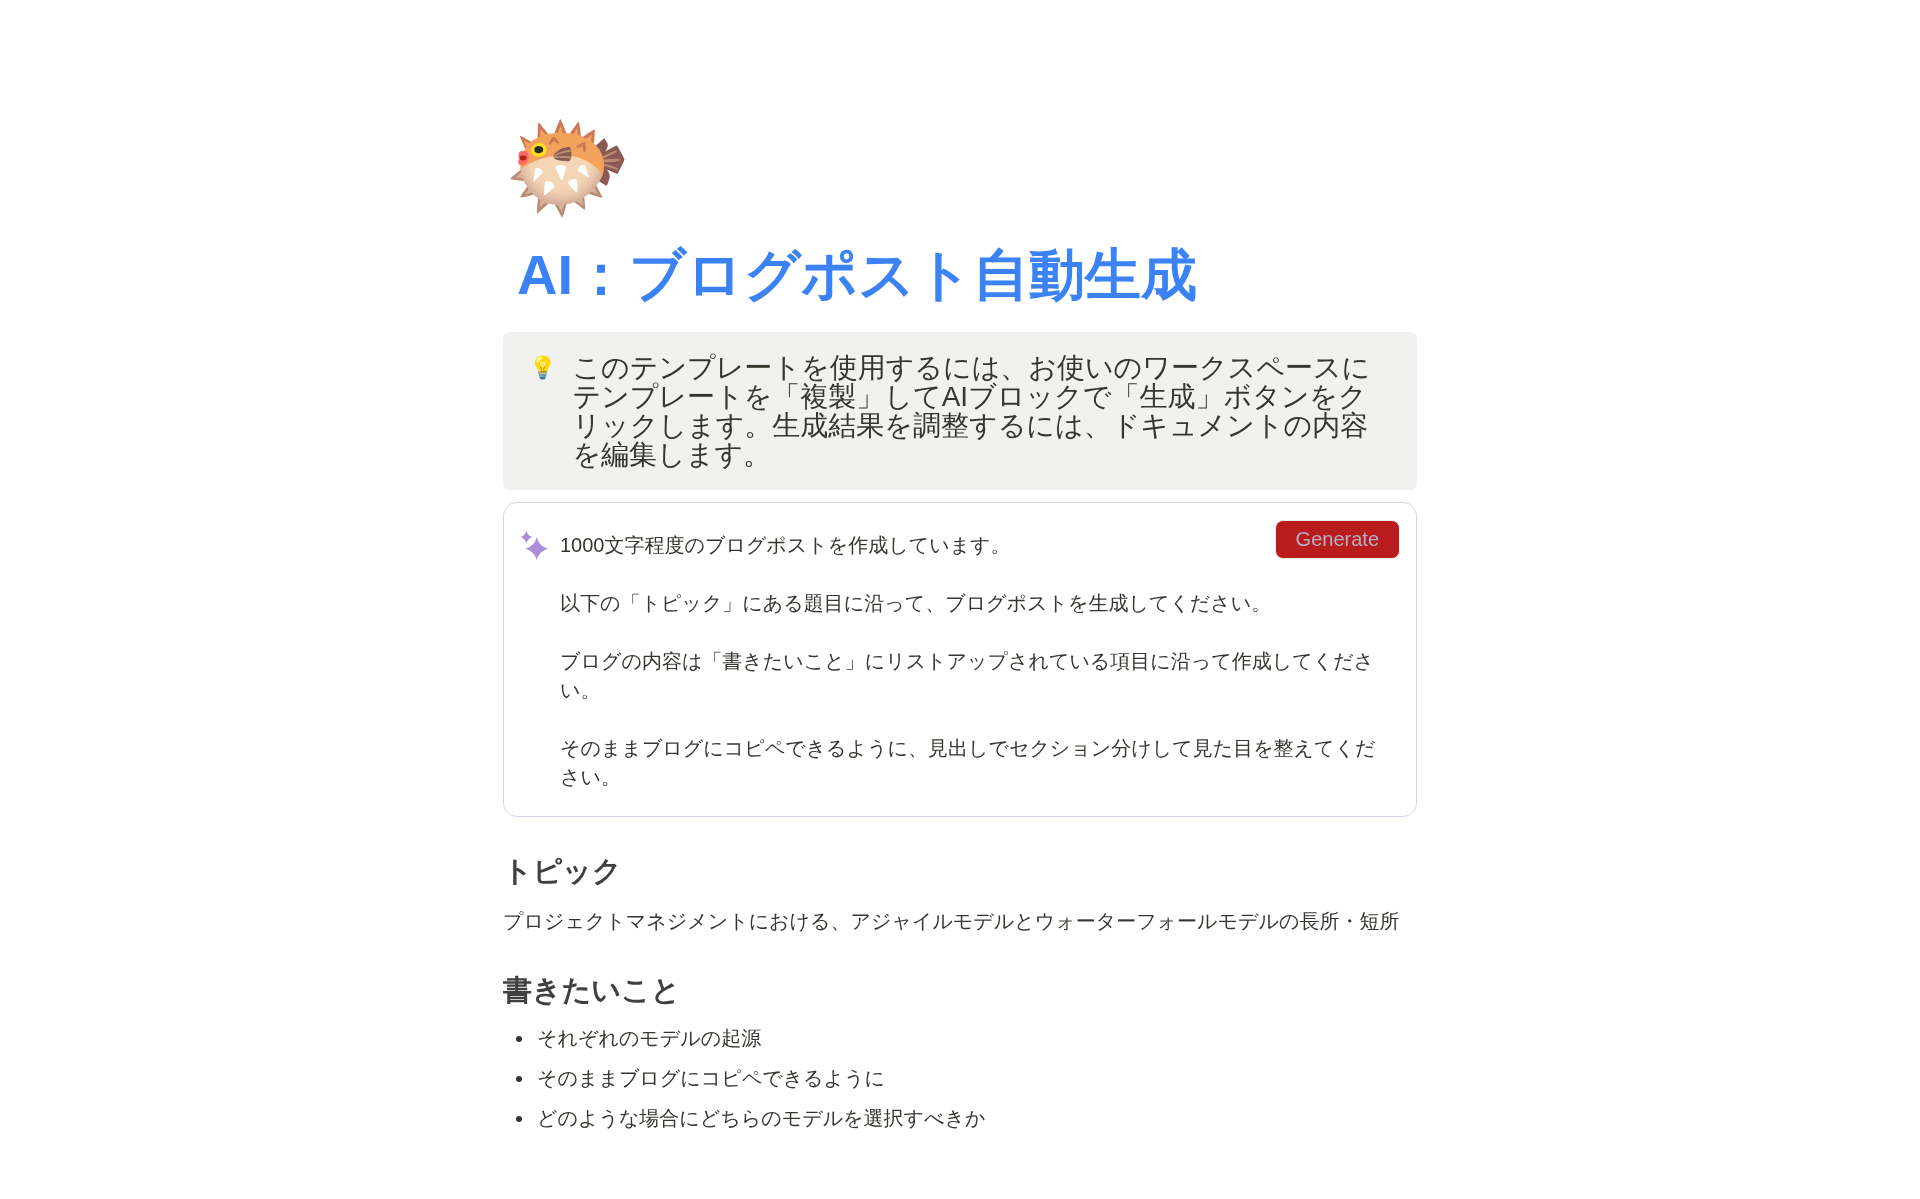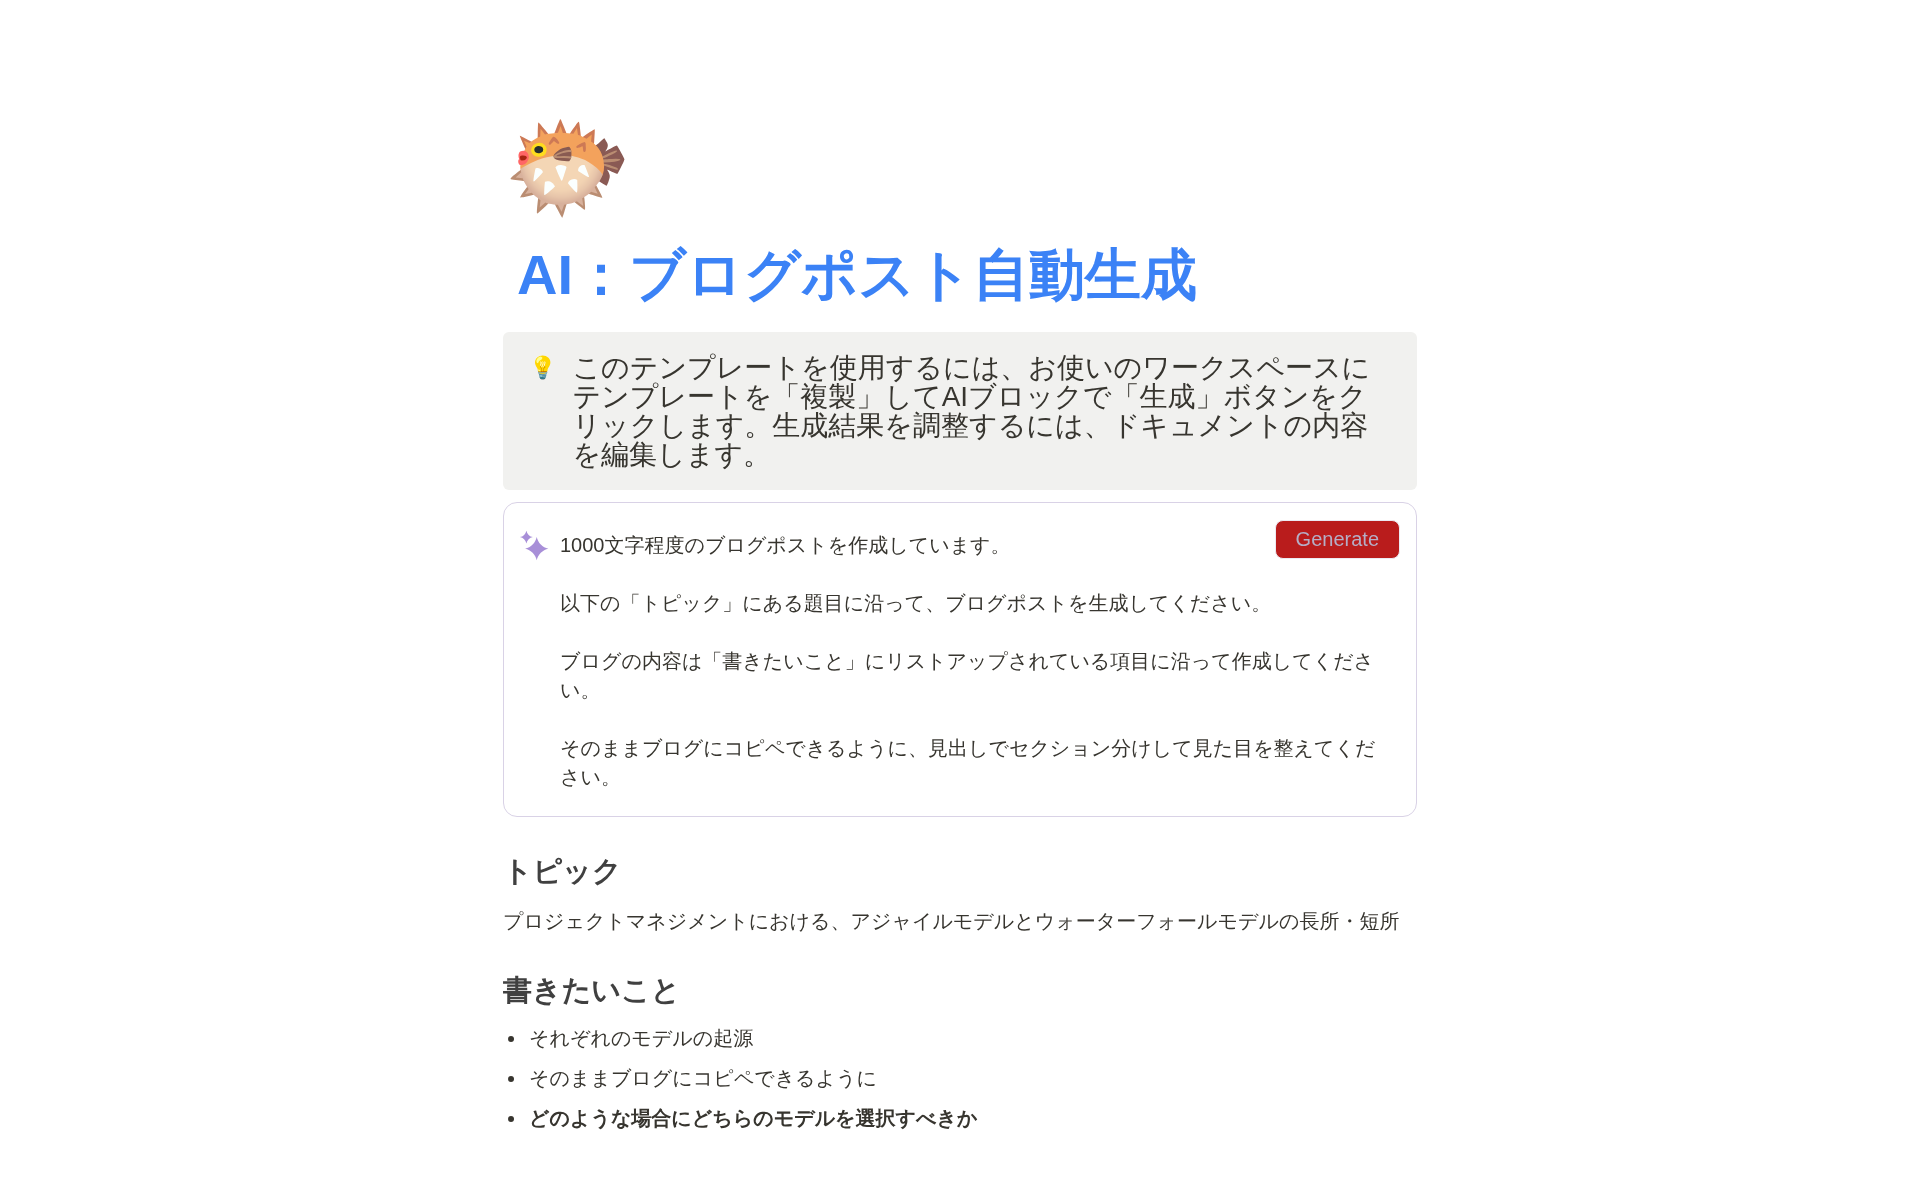--- a/index.html
+++ b/index.html
@@ -109,22 +109,23 @@
   .bullets {
     margin: 14px 0 0 0;
     padding-left: 24px;
     list-style: disc;
   }
   .bullets li {
     font-size: 20px;
     line-height: 29px;
     margin-bottom: 11px;
     padding-left: 2px;
+    margin-left: 8px;
   }
-  .bullets li:last-child { margin-bottom: 0; font-weight: bold; }
+  .bullets li:last-child { margin-bottom: 0; }
 </style>
 </head>
 <body>
 
 <div class="page">
 
   <div class="page-icon">🐡</div>
 
   <h1 class="page-title">AI：ブログポスト自動生成</h1>
 

